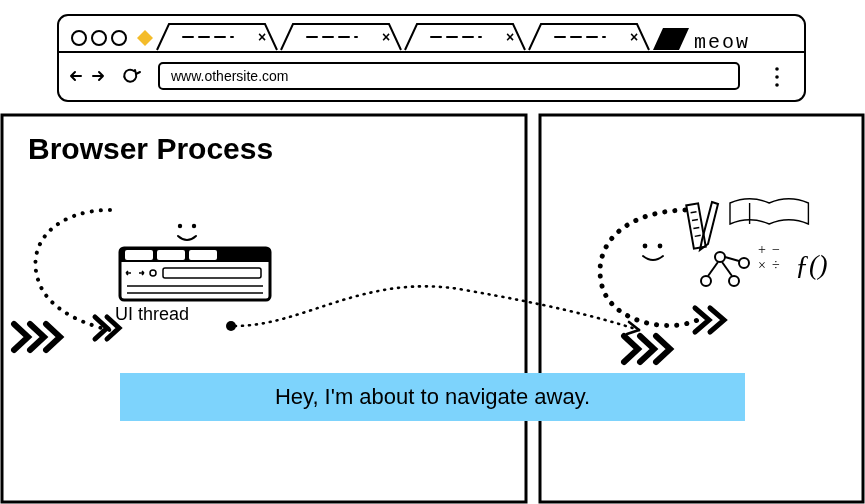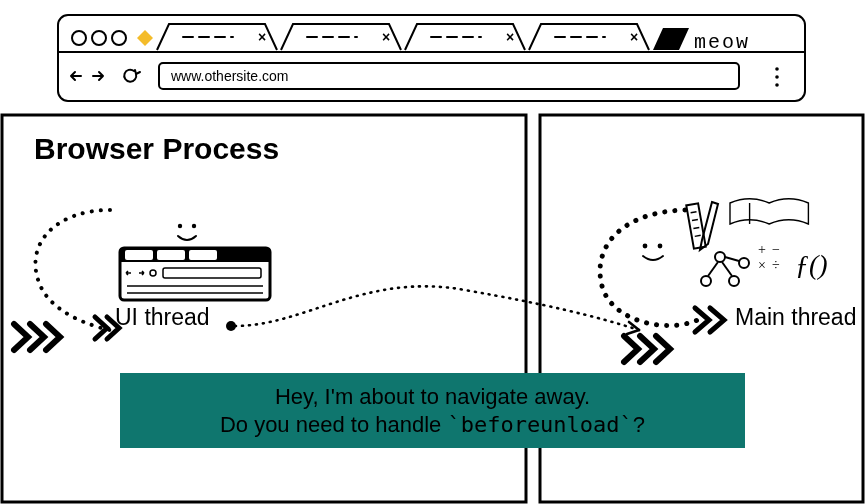--- a/index.html
+++ b/index.html
@@ -2,22 +2,22 @@
 <html><head>
 <meta charset="utf-8">
 <style>
   html,body{margin:0;padding:0;font-family:"Segoe UI",Arial,sans-serif;background:#fff;color:#000}
   #stage{position:relative;width:865px;height:504px;margin:0 auto}
   .abs{position:absolute}
   .bw{stroke:#000;fill:none}
   .tabclose{font:bold 14px/1 Arial;dominant-baseline:middle;text-anchor:middle}
   .tabdash{stroke:#000;stroke-width:2;stroke-linecap:round;stroke-dasharray:10 6}
   .h1{font-weight:600;font-size:30px}
-  .label{font-size:23px}
-  .bubble{background:#0f766e;text-align:center;padding:10px 20px;font-size:22px;line-height:1.25}
+  .label{font-size:18px}
+  .bubble{background:#7dd3fc;text-align:center;padding:10px 20px;font-size:22px;line-height:1.25}
   .mono{font-family:Menlo,Consolas,monospace}
 </style>
 </head>
 <body>
 <div id="stage">
 
 <svg class="abs" style="left:57px;top:14px" width="749" height="88">
   <rect class="bw" x="1" y="1" width="747" height="86" rx="10" stroke-width="2"></rect>
   <line class="bw" x1="1" y1="38" x2="748" y2="38" stroke-width="2"></line>
 
@@ -61,21 +61,21 @@
         <circle cx="720" cy="63" r="1.8"></circle>
         <circle cx="720" cy="71" r="1.8"></circle>
   </g>
 </svg>
 <div class="abs" style="right:115px;top:31px;font-size:20px;font-family:Liberation Mono, monospace;letter-spacing:2px">meow</div>
 
 <svg class="abs" style="left:0;top:113px" width="865" height="391">
   <rect class="bw" x="2" y="2" width="524" height="387" stroke-width="3"></rect>
   <rect class="bw" x="540" y="2" width="323" height="387" stroke-width="3"></rect>
 </svg>
-<div class="abs h1" style="left:34px;top:132px">Browser Process</div>
+<div class="abs h1" style="left:28px;top:132px">Browser Process</div>
 
 <svg class="abs" style="left:15px;top:190px" width="270" height="155">
   <path d="M95 20 C40 20 8 55 25 95 C40 130 95 140 95 140" fill="none" stroke="#000" stroke-width="4" stroke-linecap="round" stroke-dasharray="0.1 9"></path>
 
   <path d="M80 127 l12 11 -12 11" class="bw" stroke-width="5" stroke-linecap="round"></path>
   <path d="M92 127 l12 11 -12 11" class="bw" stroke-width="5" stroke-linecap="round"></path>
 
   <circle cx="165" cy="36" r="2.2"></circle>
       <circle cx="179" cy="36" r="2.2"></circle>
   <path d="M163 46 q9 8 18 0" class="bw" stroke-width="2" stroke-linecap="round"></path>
@@ -141,34 +141,30 @@
 
   <g transform="translate(168 48)" font-family="Georgia" font-size="14">
     <text x="0" y="10">+</text>
         <text x="14" y="10">−</text>
     <text x="0" y="26">×</text>
         <text x="14" y="26">÷</text>
   </g>
 
   <text x="205" y="78" font-family="Georgia,serif" font-style="italic" font-size="28">ƒ()</text>
 </svg>
-<div class="abs label" style="left:735px;top:304px">Main thread</div>
 
 <svg class="abs" style="left:620px;top:332px" width="66" height="34">
   <path d="M4 4 l14 13 -14 13" class="bw" stroke-width="6" stroke-linecap="round"></path>
   <path d="M20 4 l14 13 -14 13" class="bw" stroke-width="6" stroke-linecap="round"></path>
   <path d="M36 4 l14 13 -14 13" class="bw" stroke-width="6" stroke-linecap="round"></path>
 </svg>
 
 <svg class="abs" style="left:225px;top:278px" width="430" height="70">
   <circle cx="6" cy="48" r="5"></circle>
   <path d="M10 48 C80 48 140 -6 240 12 C320 26 370 38 414 52" fill="none" stroke="#000" stroke-width="2.6" stroke-dasharray="1 6" stroke-linecap="round"></path>
   <path d="M414 52 l-10 -8 m10 8 l-12 4" class="bw" stroke-width="2.6" stroke-linecap="round"></path>
 </svg>
 
 <div class="abs bubble" style="left:120px;top:373px;width:585px">
   <div>Hey, I'm about to navigate away.</div>
-  <div>
-    <span>Do you need to handle </span><span class="mono">`beforeunload`</span><span>?</span>
-  </div>
 </div>
 
 </div>
 
 </body></html>

